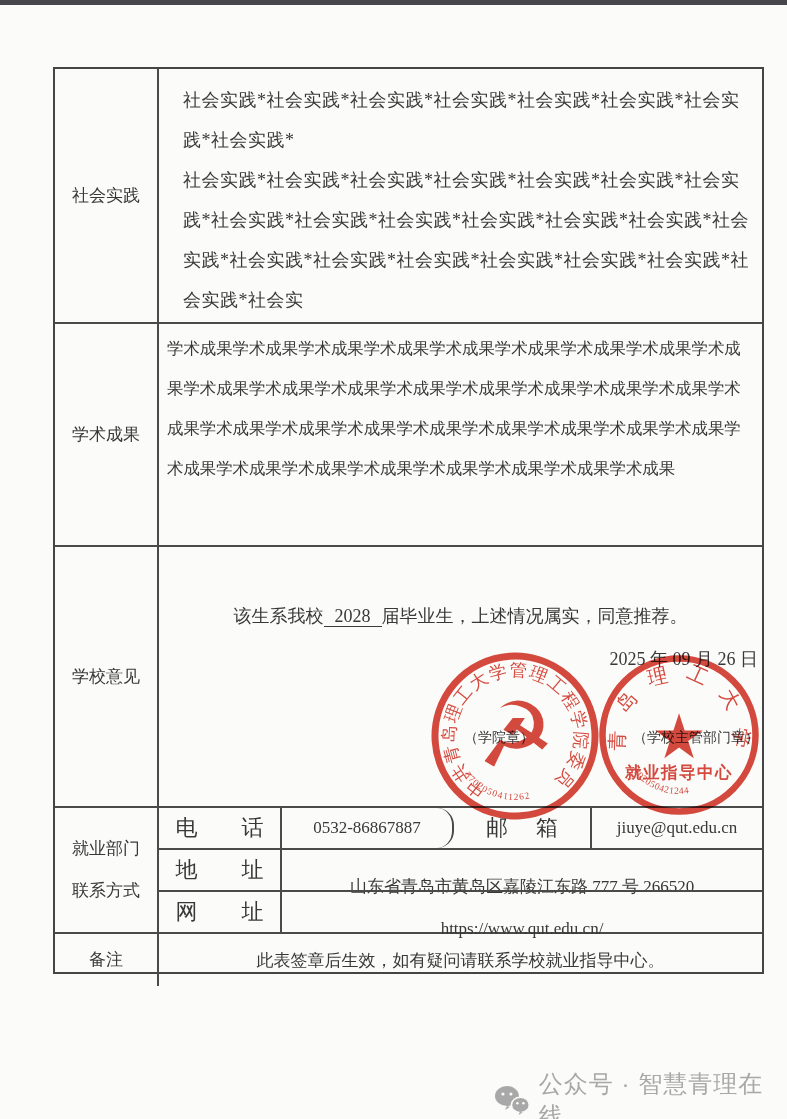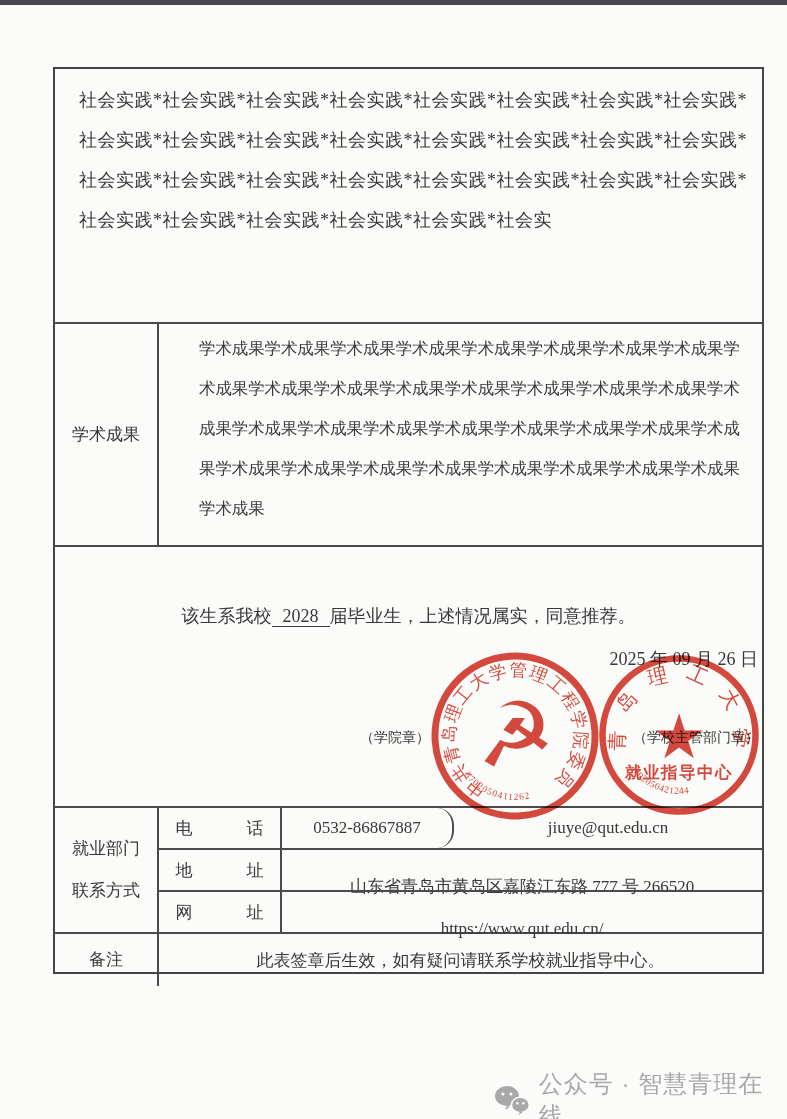--- a/index.html
+++ b/index.html
@@ -28,21 +28,20 @@
   .r3{height:261px;}
   .r4{height:126px;}
   .r5{height:54px;}
   .longtext{
     padding:11px 8px 0 24px;font-size:18px;line-height:40px;
     word-break:break-all;letter-spacing:.5px;
   }
   .longtext2{
     padding:5px 20px 0 8px;font-size:16.4px;line-height:40px;
     word-break:break-all;
-    margin-left:32px;
   }
   
   .opinion{position:relative;}
   .opinion .statement{
     position:absolute;left:0;right:0;top:57px;text-align:center;font-size:18px;
   }
   .opinion .year{
     border-bottom:1.5px solid #3c3c3c;padding:0 11px;
   }
   .opinion .dateline{
@@ -50,21 +49,21 @@
   }
   .seal-label{position:absolute;top:182px;font-size:14px;z-index:1;white-space:nowrap;}
   .seal-label.college{left:305px;}
   .seal-label.school{right:3px;}
   
   .contact-right{flex:1 1 auto;display:flex;flex-direction:column;min-width:0;}
   .subrow{height:42px;display:flex;box-sizing:border-box;align-items:stretch;}
   .subrow + .subrow{border-top:2px solid #4a4a4a;}
   .fieldlabel{
     width:123px;flex:0 0 123px;border-right:2px solid #4a4a4a;box-sizing:border-box;
-    display:flex;align-items:center;justify-content:center;font-size:17px;
+    display:flex;align-items:center;justify-content:center;font-size:22px;
   }
   .spread{display:inline-block;width:88px;text-align:justify;text-align-last:justify;}
   .spread.narrow{width:72px;}
   .valuecell{
     display:flex;align-items:center;justify-content:center;font-size:17px;
     box-sizing:border-box;min-width:0;
   }
   .v-phone{width:172px;flex:0 0 172px;border-right:2px solid #4a4a4a;border-radius:17px;}
   .l-mail{width:138px;flex:0 0 138px;border-right:2px solid #4a4a4a;}
   .v-mail{flex:1 1 auto;}
@@ -84,32 +83,34 @@
   }
 </style>
 </head>
 <body>
 
 <div class="topbar"></div>
 
 <div class="tbl">
 
   <div class="row r1">
+    <div class="labelcell">社会实践</div>
     <div class="content longtext">
       <div>社会实践*社会实践*社会实践*社会实践*社会实践*社会实践*社会实践*社会实践*</div>
       <div>社会实践*社会实践*社会实践*社会实践*社会实践*社会实践*社会实践*社会实践*社会实践*社会实践*社会实践*社会实践*社会实践*社会实践*社会实践*社会实践*社会实践*社会实践*社会实践*社会实践*社会实践*社会实</div>
     </div>
   </div>
 
   <div class="row r2">
     <div class="labelcell">学术成果</div>
     <div class="content longtext2">学术成果学术成果学术成果学术成果学术成果学术成果学术成果学术成果学术成果学术成果学术成果学术成果学术成果学术成果学术成果学术成果学术成果学术成果学术成果学术成果学术成果学术成果学术成果学术成果学术成果学术成果学术成果学术成果学术成果学术成果学术成果学术成果学术成果学术成果</div>
   </div>
 
   <div class="row r3">
+    <div class="labelcell">学校意见</div>
     <div class="content opinion">
       <div class="statement">
         <span>该生系我校</span><span class="year">2028</span><span>届毕业生，上述情况属实，同意推荐。</span>
       </div>
       <div class="dateline">2025 年 09 月 26 日</div>
       <div class="seal-label college">（学院章）</div>
       <div class="seal-label school">（学校主管部门章）</div>
     </div>
   </div>
 
@@ -120,20 +121,23 @@
         <div style="height:16px"></div>
         <div>联系方式</div>
       </div>
     </div>
     <div class="contact-right">
       <div class="subrow">
         <div class="fieldlabel">
             <span class="spread">电 话</span>
           </div>
         <div class="valuecell v-phone">0532-86867887</div>
+        <div class="fieldlabel l-mail" style="border-right:2px solid #4a4a4a">
+            <span class="spread narrow">邮 箱</span>
+          </div>
         <div class="valuecell v-mail">jiuye@qut.edu.cn</div>
       </div>
       <div class="subrow">
         <div class="fieldlabel">
             <span class="spread">地 址</span>
           </div>
         <div class="valuecell v-wide">山东省青岛市黄岛区嘉陵江东路 777 号 266520</div>
       </div>
       <div class="subrow">
         <div class="fieldlabel">

